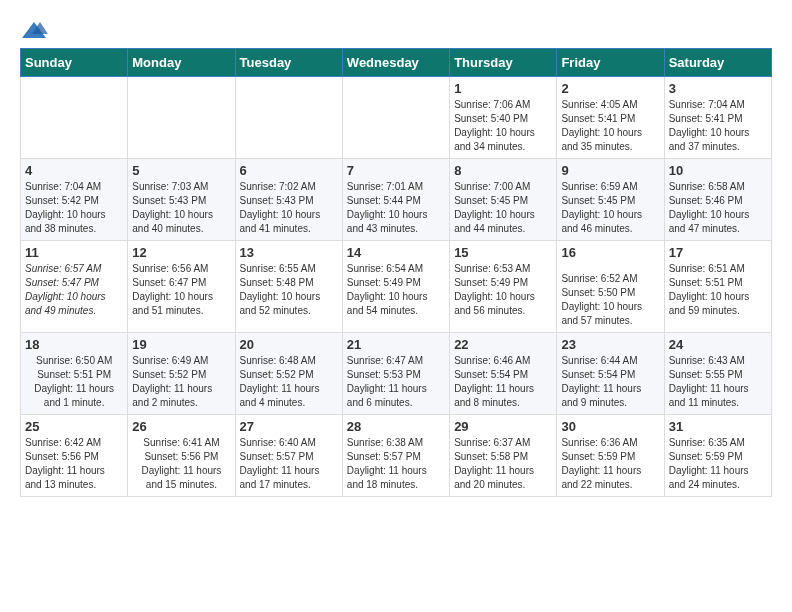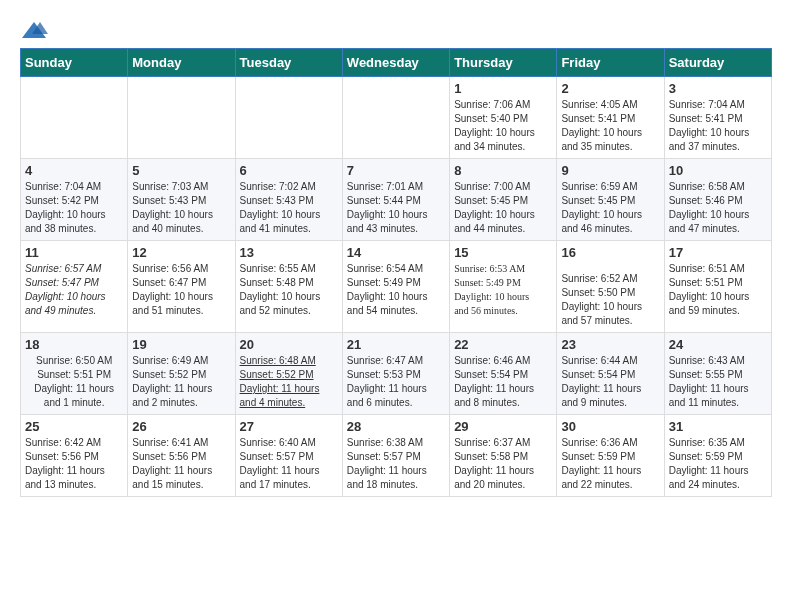--- a/index.html
+++ b/index.html
@@ -227,21 +227,21 @@
         </td>
         <td>
           <span class="day-num">14</span>
           <div class="day-detail" style="white-space: pre-line;">Sunrise: 6:54 AM
 Sunset: 5:49 PM
 Daylight: 10 hours
 and 54 minutes.</div>
         </td>
         <td>
           <span class="day-num">15</span>
-          <div class="day-detail" style="white-space: pre-line; font-family: Liberation Serif, serif;">Sunrise: 6:53 AM
+          <div class="day-detail" style="white-space: pre-line;">Sunrise: 6:53 AM
 Sunset: 5:49 PM
 Daylight: 10 hours
 and 56 minutes.</div>
         </td>
         <td>
           <span class="day-num">16</span>
           <div class="day-detail" style="white-space: pre-line; margin-top: 12px;">Sunrise: 6:52 AM
 Sunset: 5:50 PM
 Daylight: 10 hours
 and 57 minutes.</div>
@@ -264,21 +264,21 @@
         </td>
         <td>
           <span class="day-num">19</span>
           <div class="day-detail" style="white-space: pre-line;">Sunrise: 6:49 AM
 Sunset: 5:52 PM
 Daylight: 11 hours
 and 2 minutes.</div>
         </td>
         <td>
           <span class="day-num">20</span>
-          <div class="day-detail" style="white-space: pre-line; text-decoration: underline;">Sunrise: 6:48 AM
+          <div class="day-detail" style="white-space: pre-line;">Sunrise: 6:48 AM
 Sunset: 5:52 PM
 Daylight: 11 hours
 and 4 minutes.</div>
         </td>
         <td>
           <span class="day-num">21</span>
           <div class="day-detail" style="white-space: pre-line;">Sunrise: 6:47 AM
 Sunset: 5:53 PM
 Daylight: 11 hours
 and 6 minutes.</div>
@@ -308,21 +308,21 @@
       <tr>
         <td>
           <span class="day-num">25</span>
           <div class="day-detail" style="white-space: pre-line;">Sunrise: 6:42 AM
 Sunset: 5:56 PM
 Daylight: 11 hours
 and 13 minutes.</div>
         </td>
         <td>
           <span class="day-num">26</span>
-          <div class="day-detail" style="white-space: pre-line;">Sunrise: 6:41 AM
+          <div class="day-detail" style="white-space: pre-line; text-align: center;">Sunrise: 6:41 AM
 Sunset: 5:56 PM
 Daylight: 11 hours
 and 15 minutes.</div>
         </td>
         <td>
           <span class="day-num">27</span>
           <div class="day-detail" style="white-space: pre-line;">Sunrise: 6:40 AM
 Sunset: 5:57 PM
 Daylight: 11 hours
 and 17 minutes.</div>

